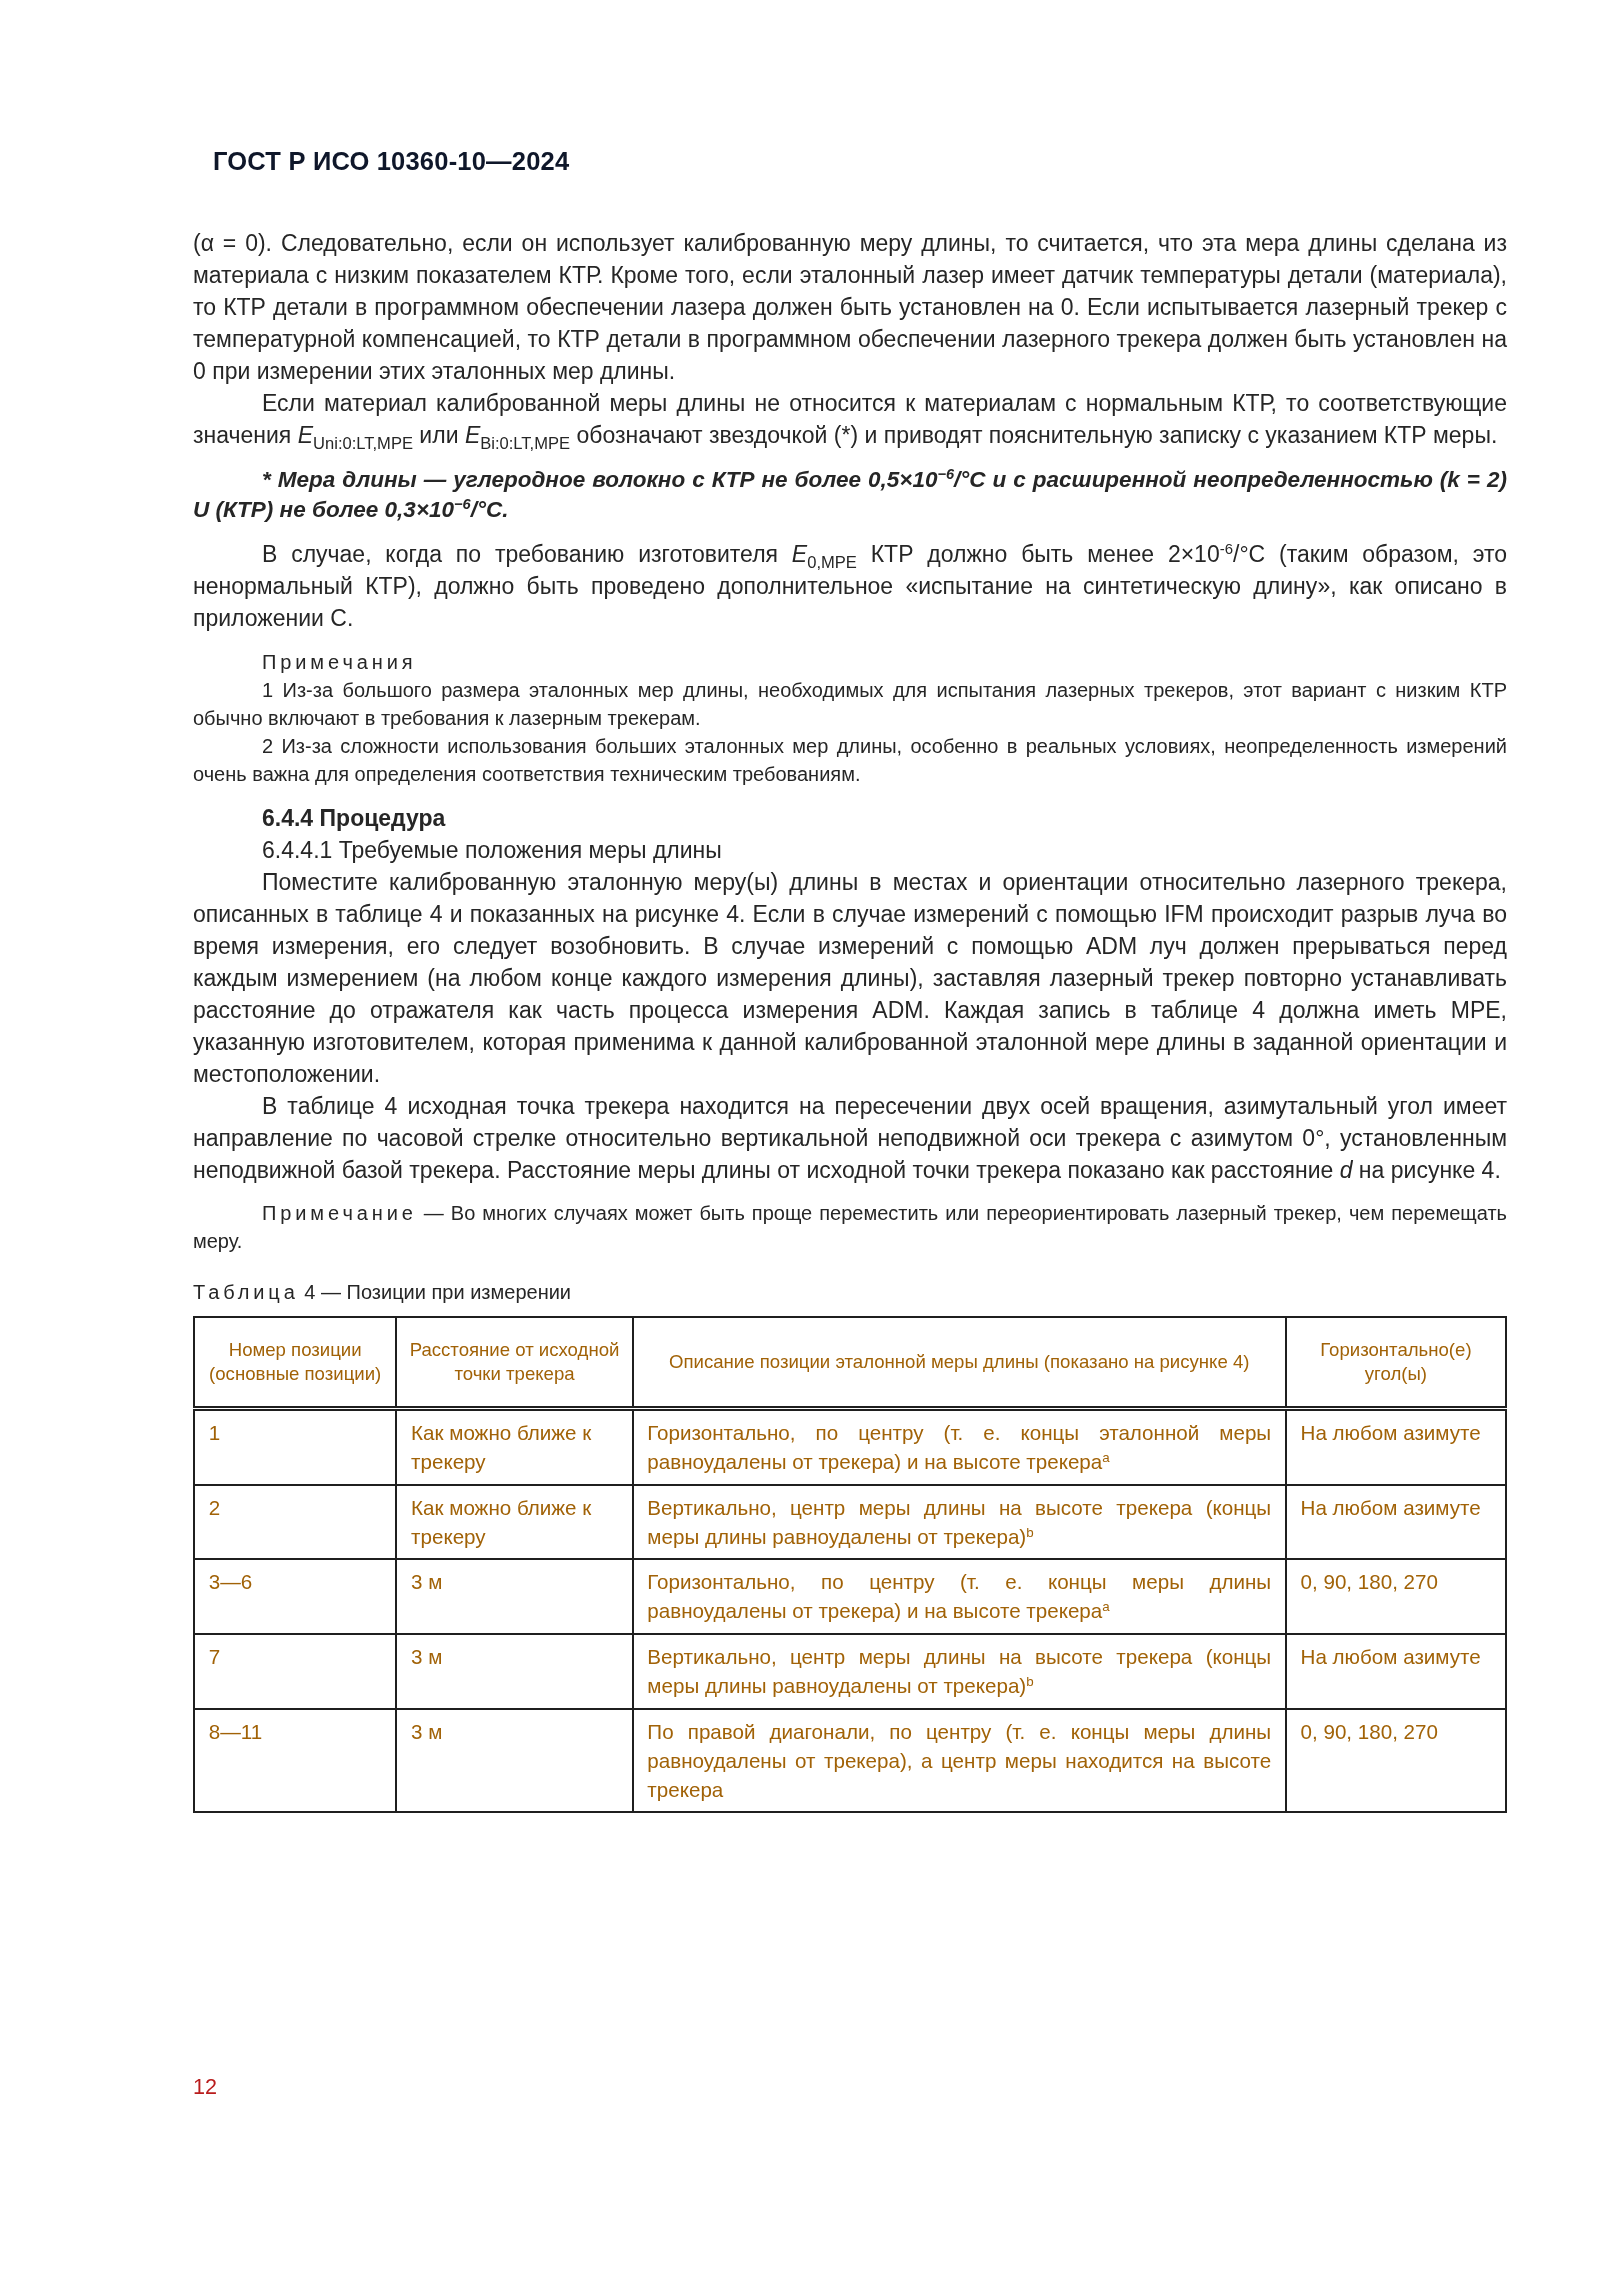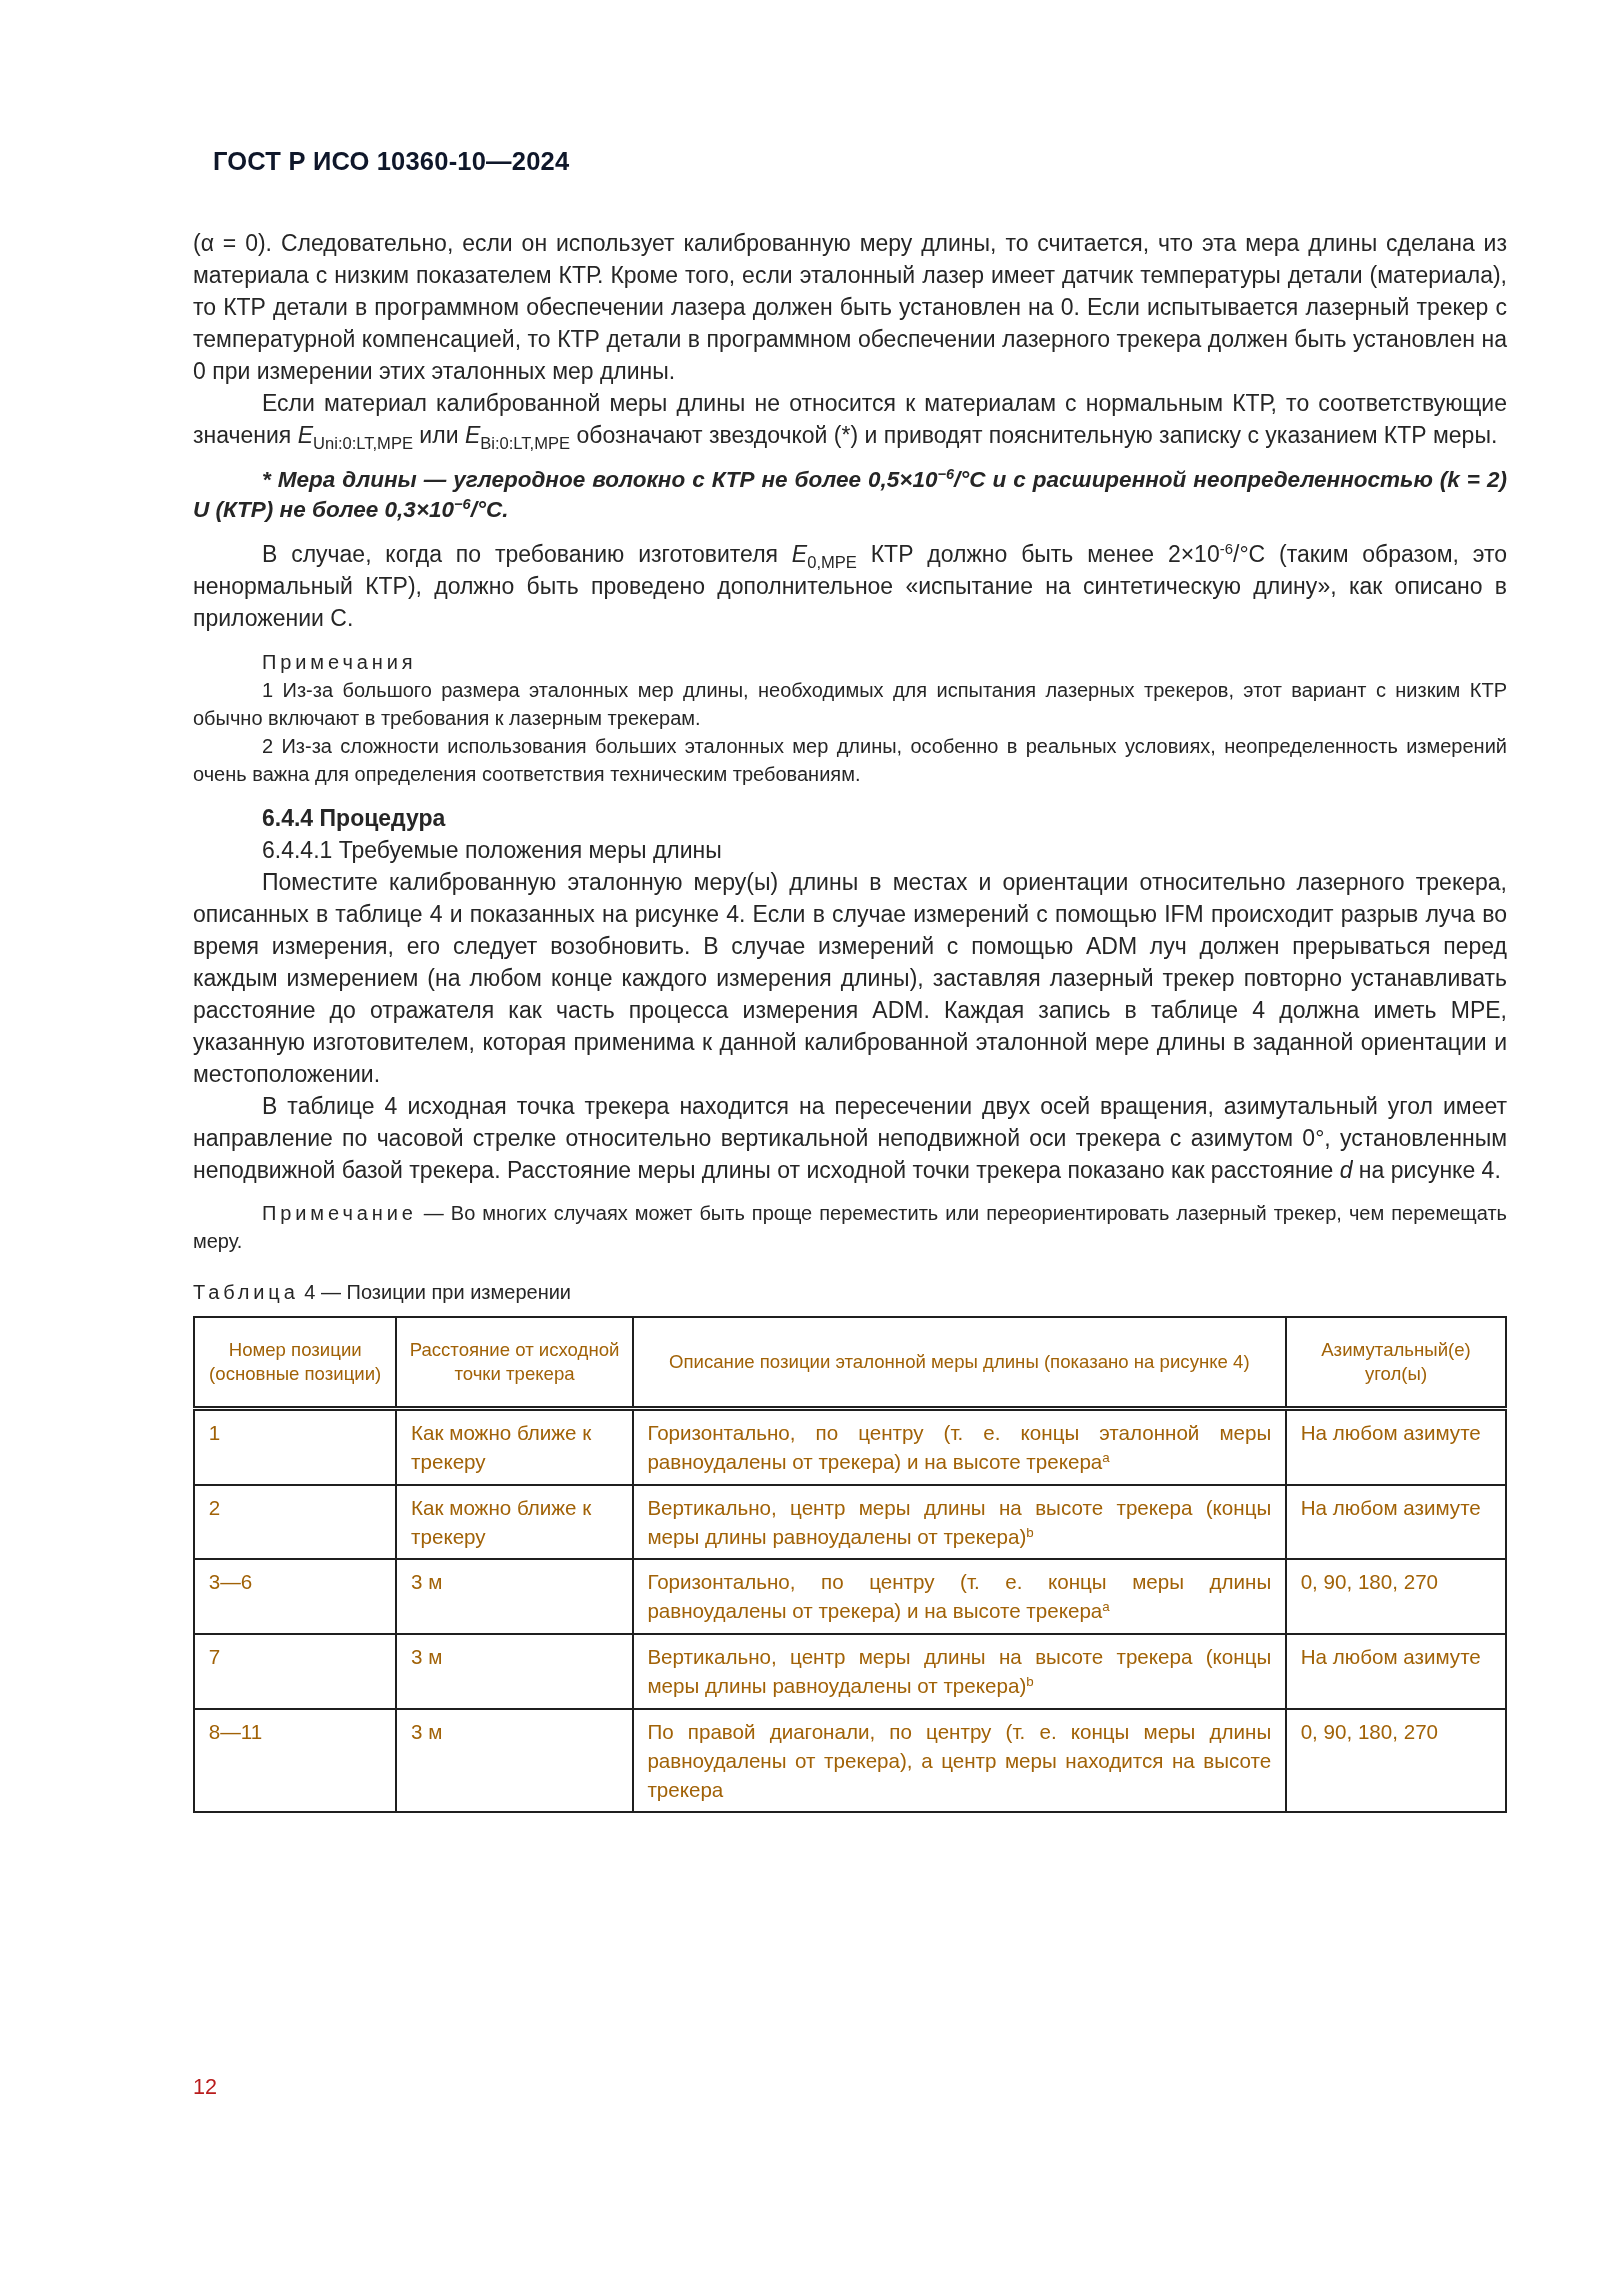--- a/index.html
+++ b/index.html
@@ -168,21 +168,21 @@
   <div class="gap-l"></div>
 
   <p class="table-caption"><span class="spaced">Таблица</span><span> 4 — Позиции при измерении</span></p>
 
   <table class="positions">
     <thead>
       <tr>
         <th class="col1">Номер позиции (основные позиции)</th>
         <th class="col2">Расстояние от исходной точки трекера</th>
         <th class="col3">Описание позиции эталонной меры длины (показано на рисунке 4)</th>
-        <th class="col4">Азимутальный(е) угол(ы)</th>
+        <th class="col4">Горизонтально(е) угол(ы)</th>
       </tr>
     </thead>
     <tbody>
       <tr>
         <td>1</td>
         <td>Как можно ближе к трекеру</td>
         <td class="desc"><span>Горизонтально, по центру (т. е. концы эталонной меры равноудалены от трекера) и на высоте трекера</span><span class="sup">a</span></td>
         <td>На любом азимуте</td>
       </tr>
       <tr>

